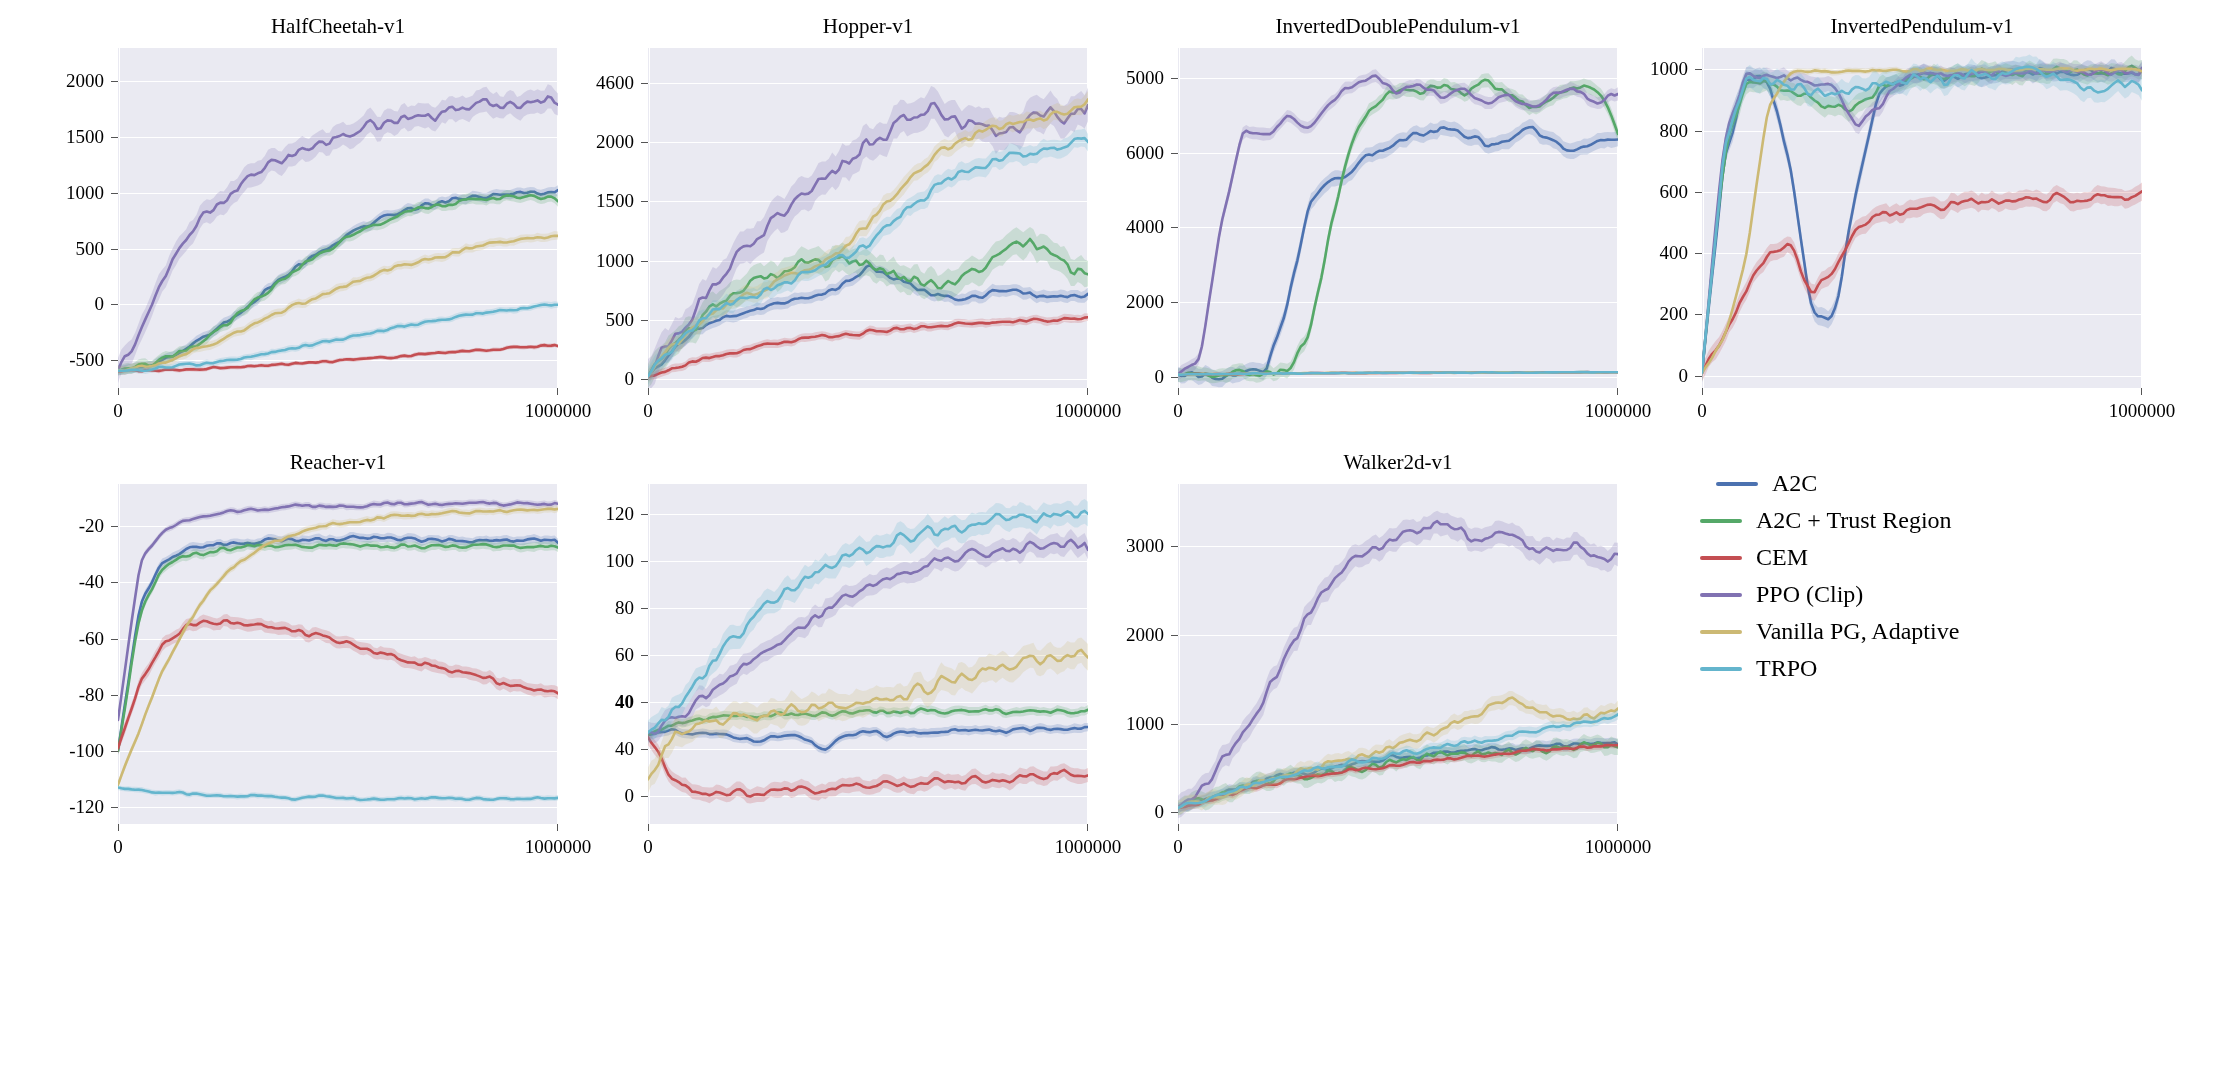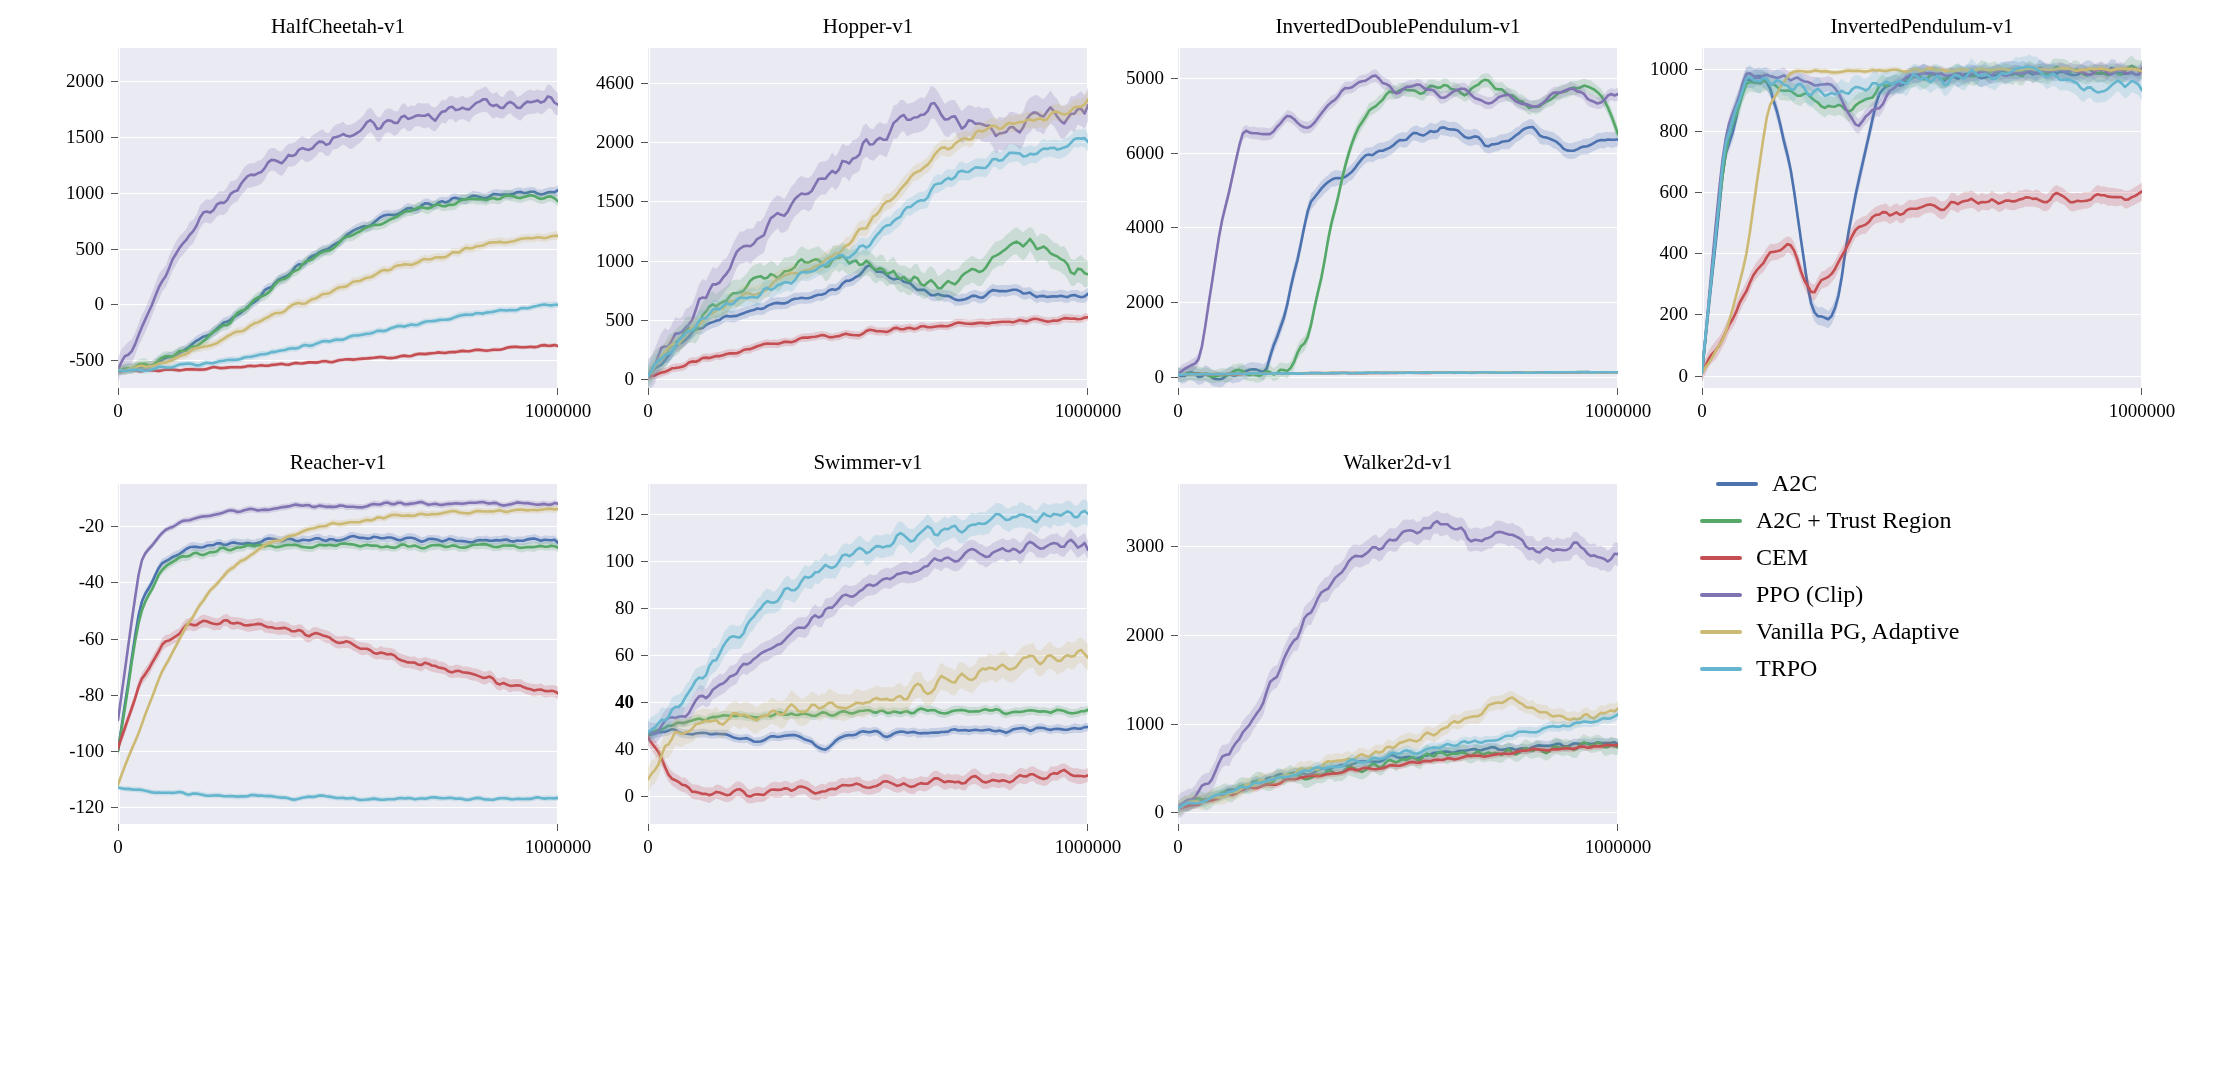--- a/index.html
+++ b/index.html
@@ -241,21 +241,20 @@
         <div class="ytick" style="right: 454px; width: 110px; top: 300.942px;">-100</div>
         <div class="tickmark-y" style="left: -7px; width: 7px; top: 300.942px; background: rgb(85, 85, 85);"></div>
         <div class="ytick" style="right: 454px; width: 110px; top: 357.14px;">-120</div>
         <div class="tickmark-y" style="left: -7px; width: 7px; top: 357.14px; background: rgb(85, 85, 85);"></div>
         <div class="xtick" style="left: -80px; width: 160px; top: 386px;">0</div>
         <div class="tickmark-x" style="left: 0px; top: 374px; height: 7px; background: rgb(85, 85, 85);"></div>
         <div class="xtick" style="left: 360px; width: 160px; top: 386px;">1000000</div>
         <div class="tickmark-x" style="left: 439px; top: 374px; height: 7px; background: rgb(85, 85, 85);"></div>
       </div>
       <div class="panel" style="left: 648px; top: 450px; width: 440px; height: 408px;">
-        <div class="panel-title">Swimmer-v1</div>
         <div class="plotbox" style="left: 0px; top: 34px; width: 440px; height: 340px;">
           <div class="gridline-h" style="top: 311.862px;"></div>
           <div class="gridline-h" style="top: 264.966px;"></div>
           <div class="gridline-h" style="top: 218.069px;"></div>
           <div class="gridline-h" style="top: 171.172px;"></div>
           <div class="gridline-h" style="top: 124.276px;"></div>
           <div class="gridline-h" style="top: 77.3793px;"></div>
           <div class="gridline-h" style="top: 30.4828px;"></div>
           <div class="gridline-v" style="left: 1px;"></div>
           <div class="gridline-v" style="left: 439px;"></div>

